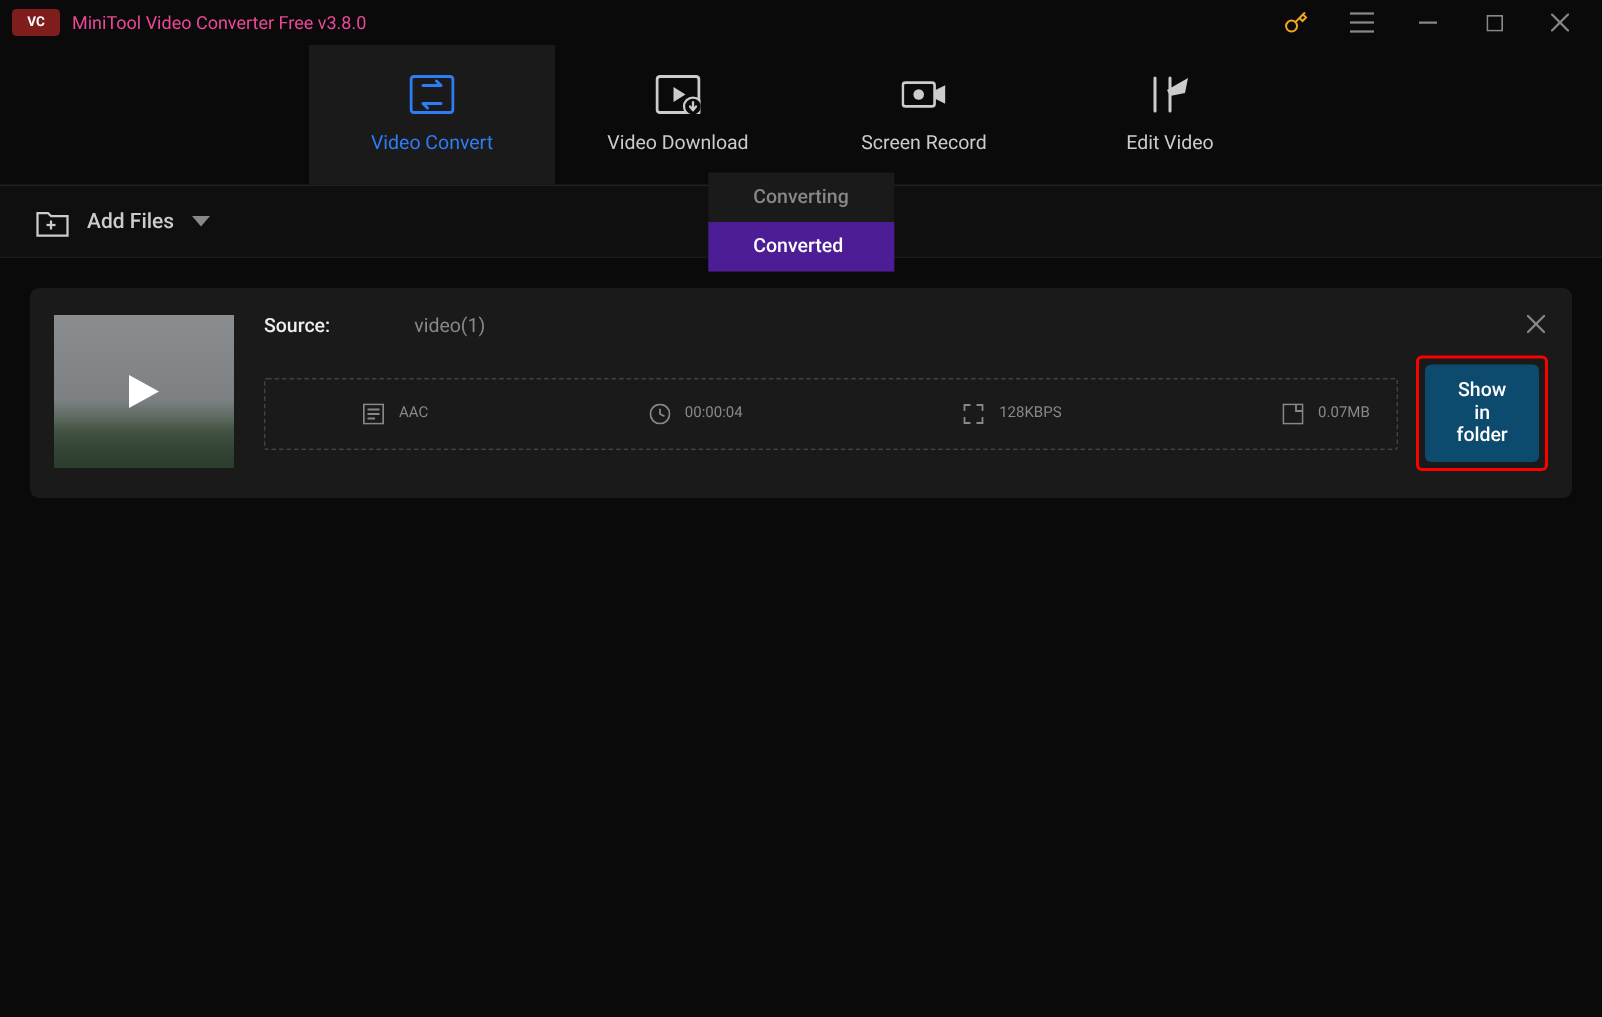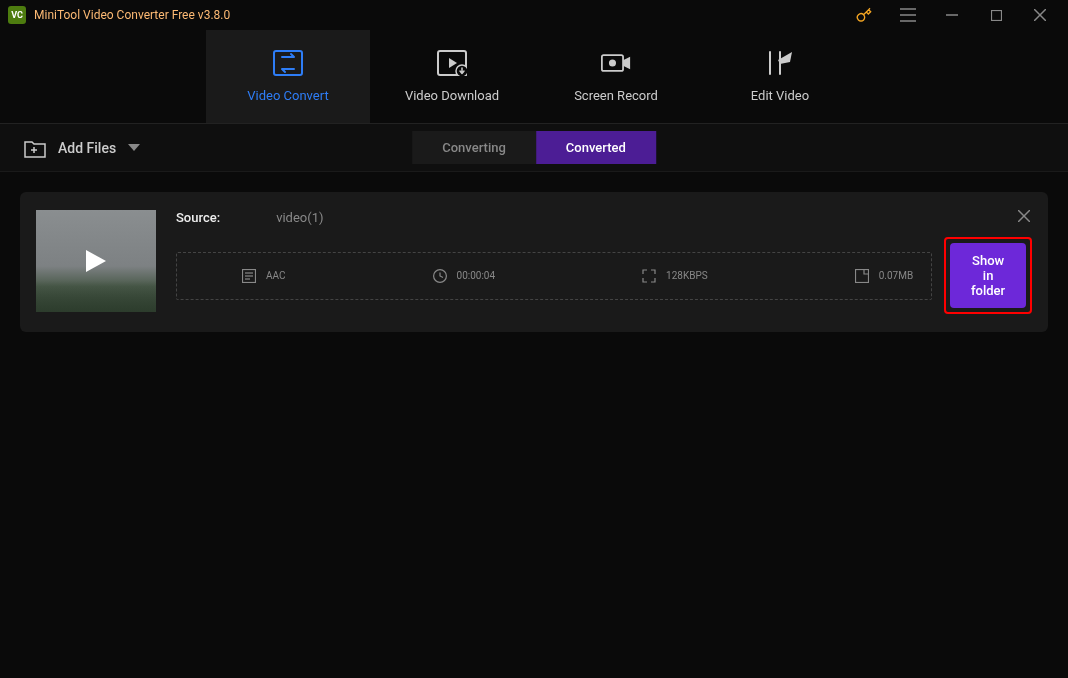--- a/index.html
+++ b/index.html
@@ -23,33 +23,33 @@
       align-items: center;
       padding: 0 8px;
       justify-content: space-between;
     }
     .titlebar-left {
       display: flex;
       align-items: center;
       gap: 8px;
     }
     .app-logo {
-      width: 18px;
+      width: 32px;
       height: 18px;
-      background: #4d7c0f;
+      background: #7f1d1d;
       border-radius: 3px;
       display: flex;
       align-items: center;
       justify-content: center;
       color: #fff;
       font-size: 9px;
       font-weight: bold;
     }
     .app-title {
-      color: #fdba74;
+      color: #ec4899;
       font-size: 12px;
     }
     .titlebar-right {
       display: flex;
       align-items: center;
       gap: 4px;
     }
     .titlebar-icon {
       width: 40px;
       height: 28px;
@@ -111,20 +111,21 @@
       font-size: 14px;
       font-weight: 500;
       cursor: pointer;
     }
     .segmented {
       position: absolute;
       left: 50%;
       transform: translateX(-50%);
       display: flex;
       background: #1a1a1a;
+      flex-direction: column;
     }
     .segmented-item {
       padding: 9px 30px;
       color: #888;
       font-size: 13px;
       font-weight: 500;
       cursor: pointer;
     }
     .segmented-item.active {
       background: #4c1d95;
@@ -206,21 +207,21 @@
       color: #888;
       font-size: 10px;
       padding-left: 47px;
     }
     .show-folder-wrap {
       border: 2px solid #ff0000;
       border-radius: 4px;
       padding: 4px;
     }
     .show-folder-btn {
-      background: #6d28d9;
+      background: #0c4a6e;
       color: #fff;
       border: none;
       padding: 10px 16px;
       border-radius: 4px;
       font-size: 13px;
       font-weight: 500;
       cursor: pointer;
     }
     .card-close {
       position: absolute;

